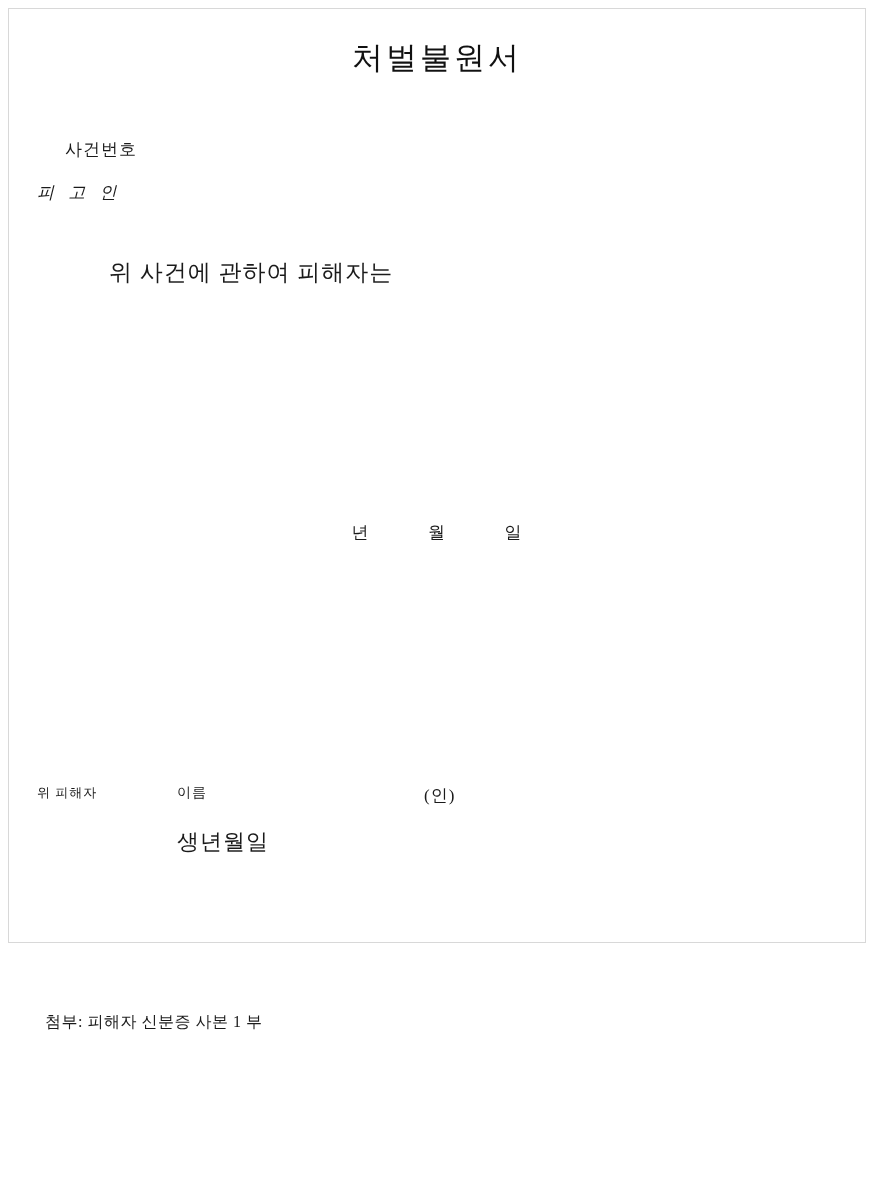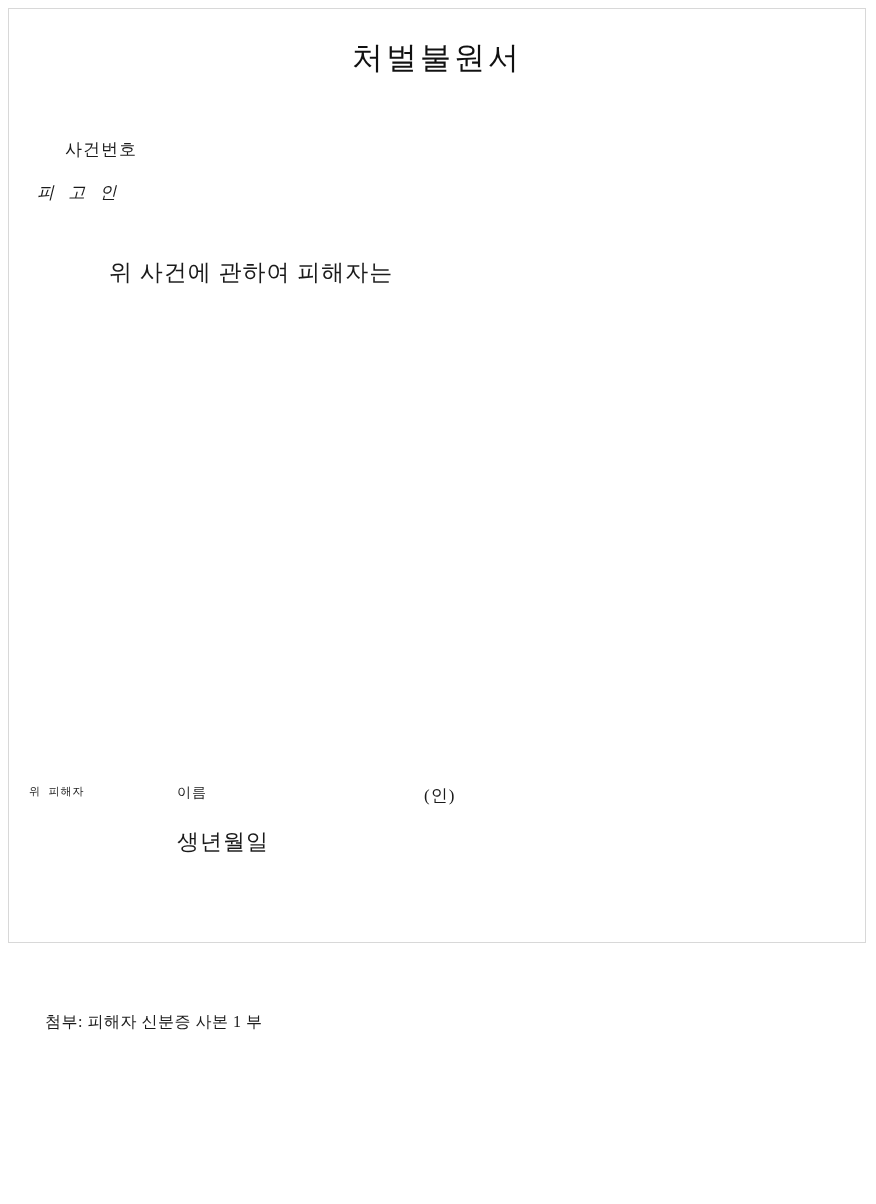--- a/index.html
+++ b/index.html
@@ -69,26 +69,25 @@
     text-align: center;
     font-size: 17px;
     letter-spacing: 1px;
   }
   .date-line span.gap {
     display: inline-block;
     width: 48px;
   }
   .victim-row {
     position: absolute;
-    left: 20px;
+    left: 28px;
     top: 775px;
-    font-size: 11px;
+    font-size: 13px;
     letter-spacing: 1px;
     white-space: pre;
-    font-family: Liberation Mono, monospace;
   }
   .victim-name-label {
     position: absolute;
     left: 168px;
     top: 775px;
     font-size: 14px;
     letter-spacing: 1px;
   }
   .seal-mark {
     position: absolute;
@@ -128,20 +127,27 @@
 <div class="page">
 
   <div class="doc-title">처벌불원서</div>
 
   <div class="field-label case-no">사건번호</div>
 
   <div class="field-label defendant">피 고 인</div>
 
   <div class="body-line">위 사건에 관하여 피해자는</div>
 
+  <div class="date-line">
+    <span>년</span>
+    <span class="gap"></span>
+    <span>월</span>
+    <span class="gap"></span>
+    <span>일</span>
+  </div>
 
   <div class="victim-row">위 피해자</div>
 
   <div class="victim-name-label">이름</div>
 
   <div class="seal-mark">(인)</div>
 
   <div class="birth-label">생년월일</div>
 
   <div class="attachment">첨부: 피해자 신분증 사본 1 부</div>

